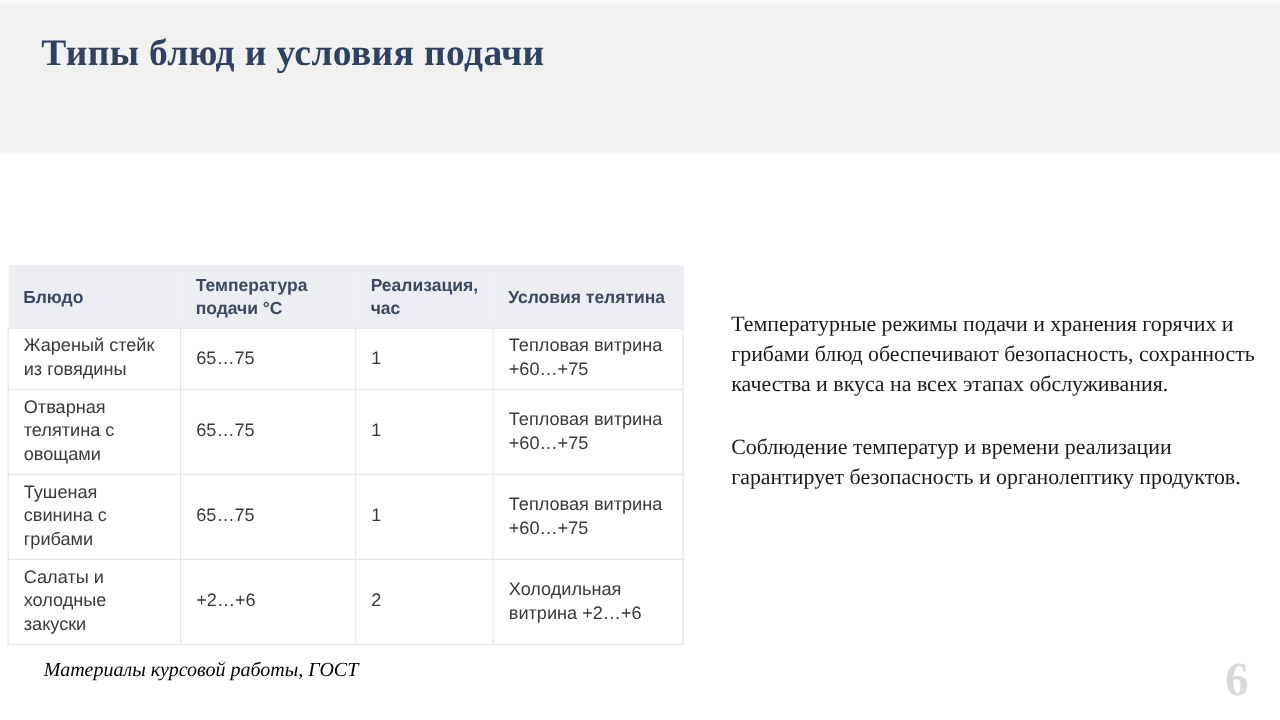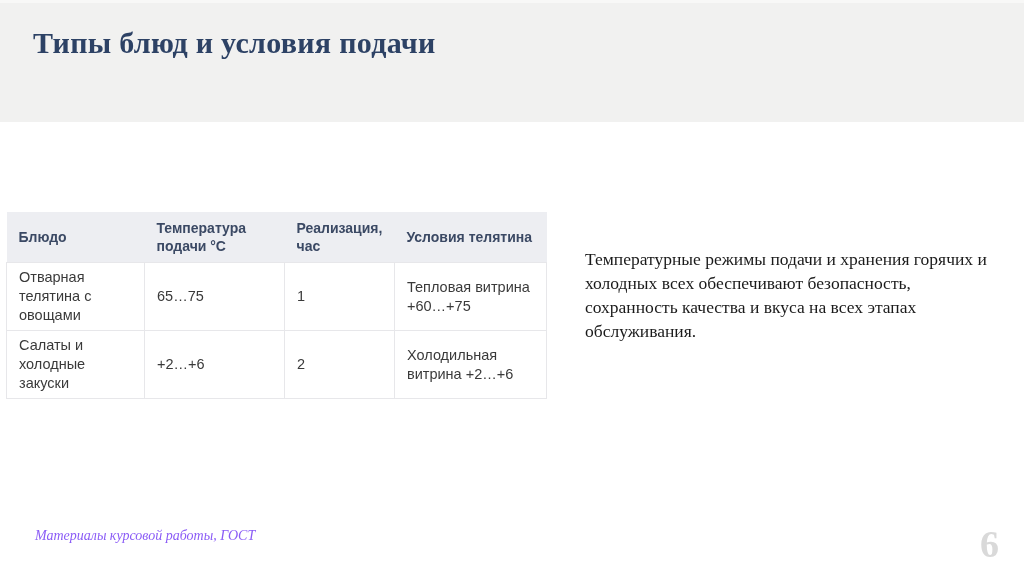--- a/index.html
+++ b/index.html
@@ -80,22 +80,22 @@
     color: #1a1a1a;
   }
   .body-text p { margin: 0; }
   .body-text p + p { margin-top: 26px; }
   
   .footer-source {
     position: absolute;
     left: 35px; top: 528px;
     font-family: "Liberation Serif", serif;
     font-style: italic;
-    font-size: 14px;
-    color: #8b5cf6;
+    font-size: 16px;
+    color: #000000;
   }
   
   .page-number {
     position: absolute;
     right: 25px; top: 524px;
     font-family: "Liberation Serif", serif;
     font-weight: bold;
     font-size: 38px;
     line-height: 40px;
     color: #d9d9d9;
@@ -120,35 +120,48 @@
     <thead>
       <tr>
         <th>Блюдо</th>
         <th>Температура подачи °С</th>
         <th>Реализация, час</th>
         <th>Условия телятина</th>
       </tr>
     </thead>
     <tbody>
       <tr>
+        <td>Жареный стейк из говядины</td>
+        <td>65…75</td>
+        <td>1</td>
+        <td>Тепловая витрина +60…+75</td>
+      </tr>
+      <tr>
         <td>Отварная телятина с овощами</td>
+        <td>65…75</td>
+        <td>1</td>
+        <td>Тепловая витрина +60…+75</td>
+      </tr>
+      <tr>
+        <td>Тушеная свинина с грибами</td>
         <td>65…75</td>
         <td>1</td>
         <td>Тепловая витрина +60…+75</td>
       </tr>
       <tr>
         <td>Салаты и холодные закуски</td>
         <td>+2…+6</td>
         <td>2</td>
         <td>Холодильная витрина +2…+6</td>
       </tr>
     </tbody>
   </table>
 
   <div class="body-text">
-    <p>Температурные режимы подачи и хранения горячих и холодных всех обеспечивают безопасность, сохранность качества и вкуса на всех этапах обслуживания.</p>
+    <p>Температурные режимы подачи и хранения горячих и грибами блюд обеспечивают безопасность, сохранность качества и вкуса на всех этапах обслуживания.</p>
+    <p>Соблюдение температур и времени реализации гарантирует безопасность и органолептику продуктов.</p>
   </div>
 
   <div class="footer-source">Материалы курсовой работы, ГОСТ</div>
 
   <div class="page-number">6</div>
 
 </div>
 
 </body></html>

